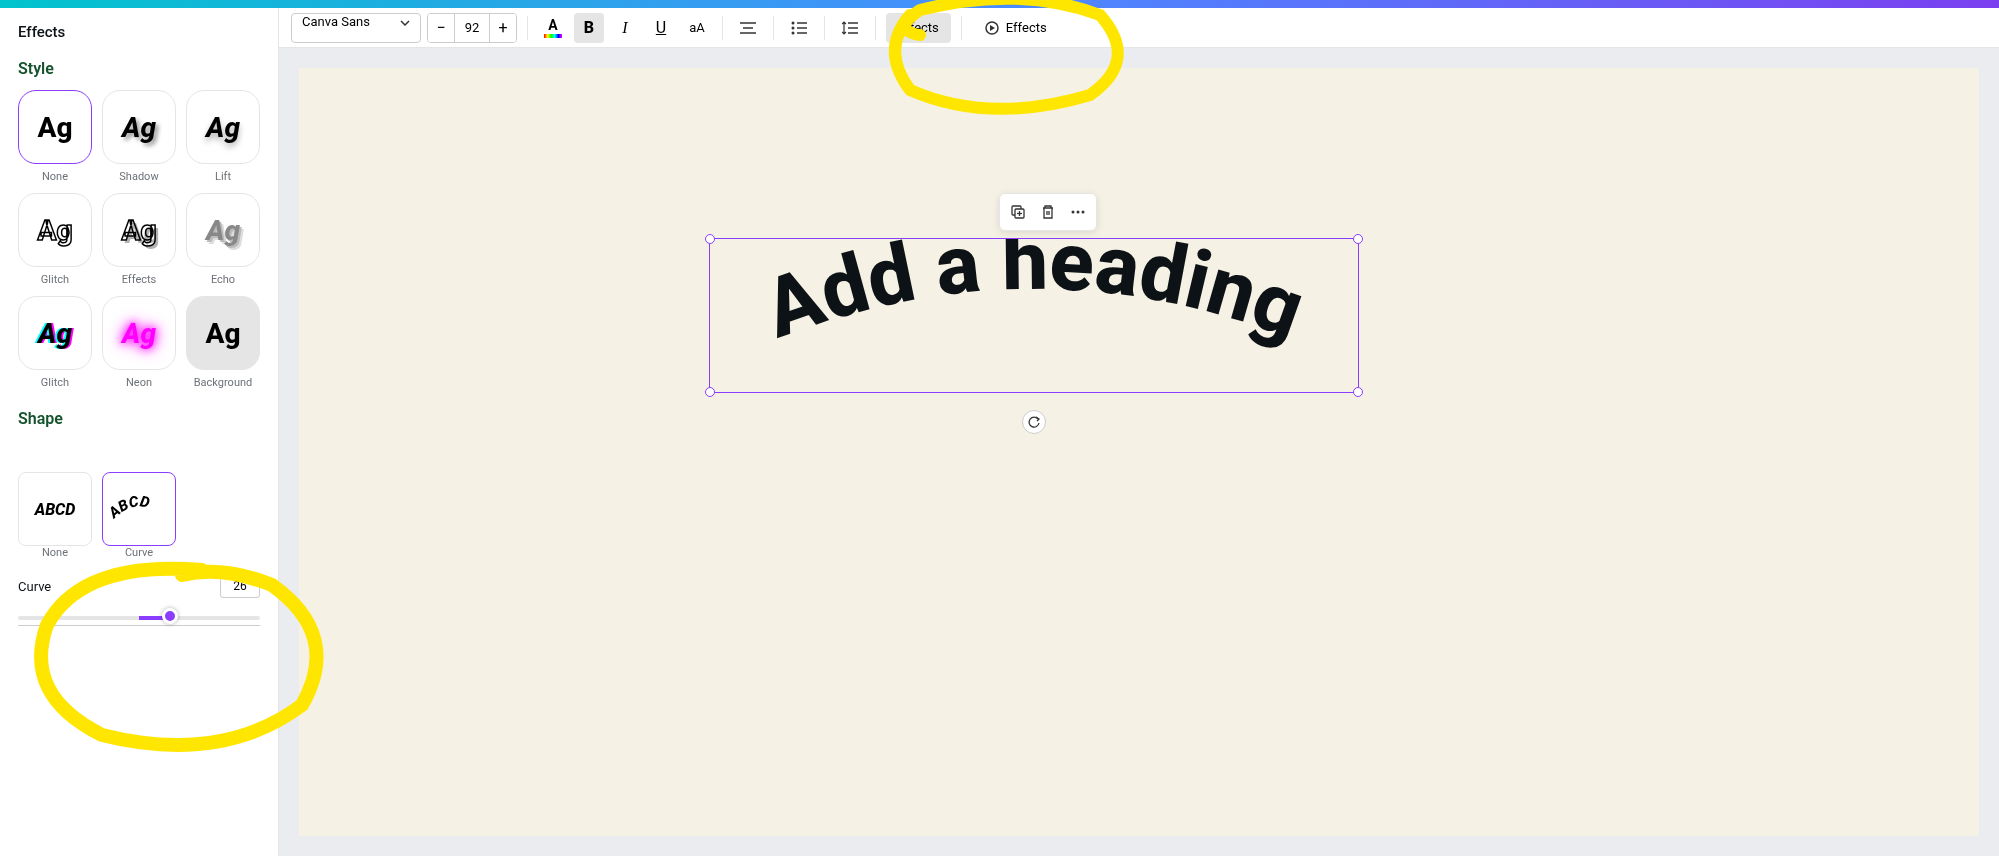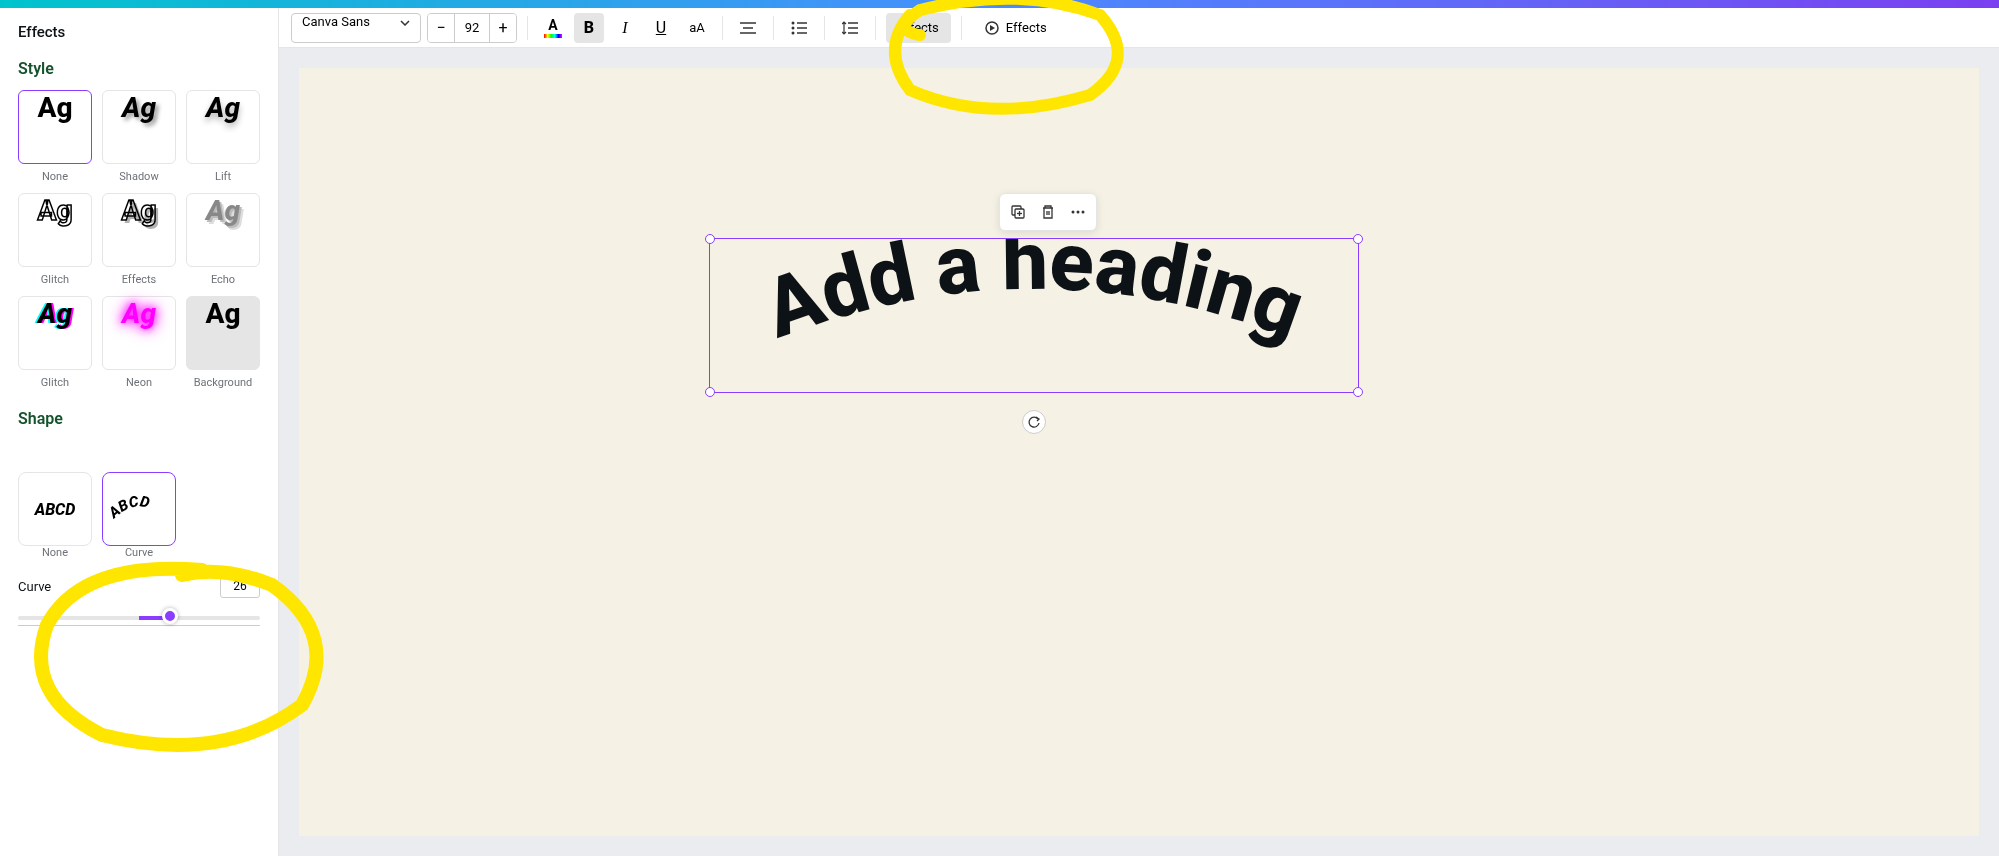--- a/index.html
+++ b/index.html
@@ -49,22 +49,23 @@
       display: flex;
       flex-direction: column;
       align-items: center;
       cursor: pointer;
     }
     
     .effect-preview {
       width: 74px;
       height: 74px;
       border: 1px solid #e5e5e5;
-      border-radius: 6px;
-      display: flex;
+      border-radius: 18px;
+      display: flex;
+      align-items: center;
       justify-content: center;
       background: #fff;
       margin-bottom: 6px;
     }
     
     .effect-preview.selected {
       border: 1.5px solid #8b3dff;
     }
     
     .effect-preview.bg-gray { background: #e5e5e5; }

